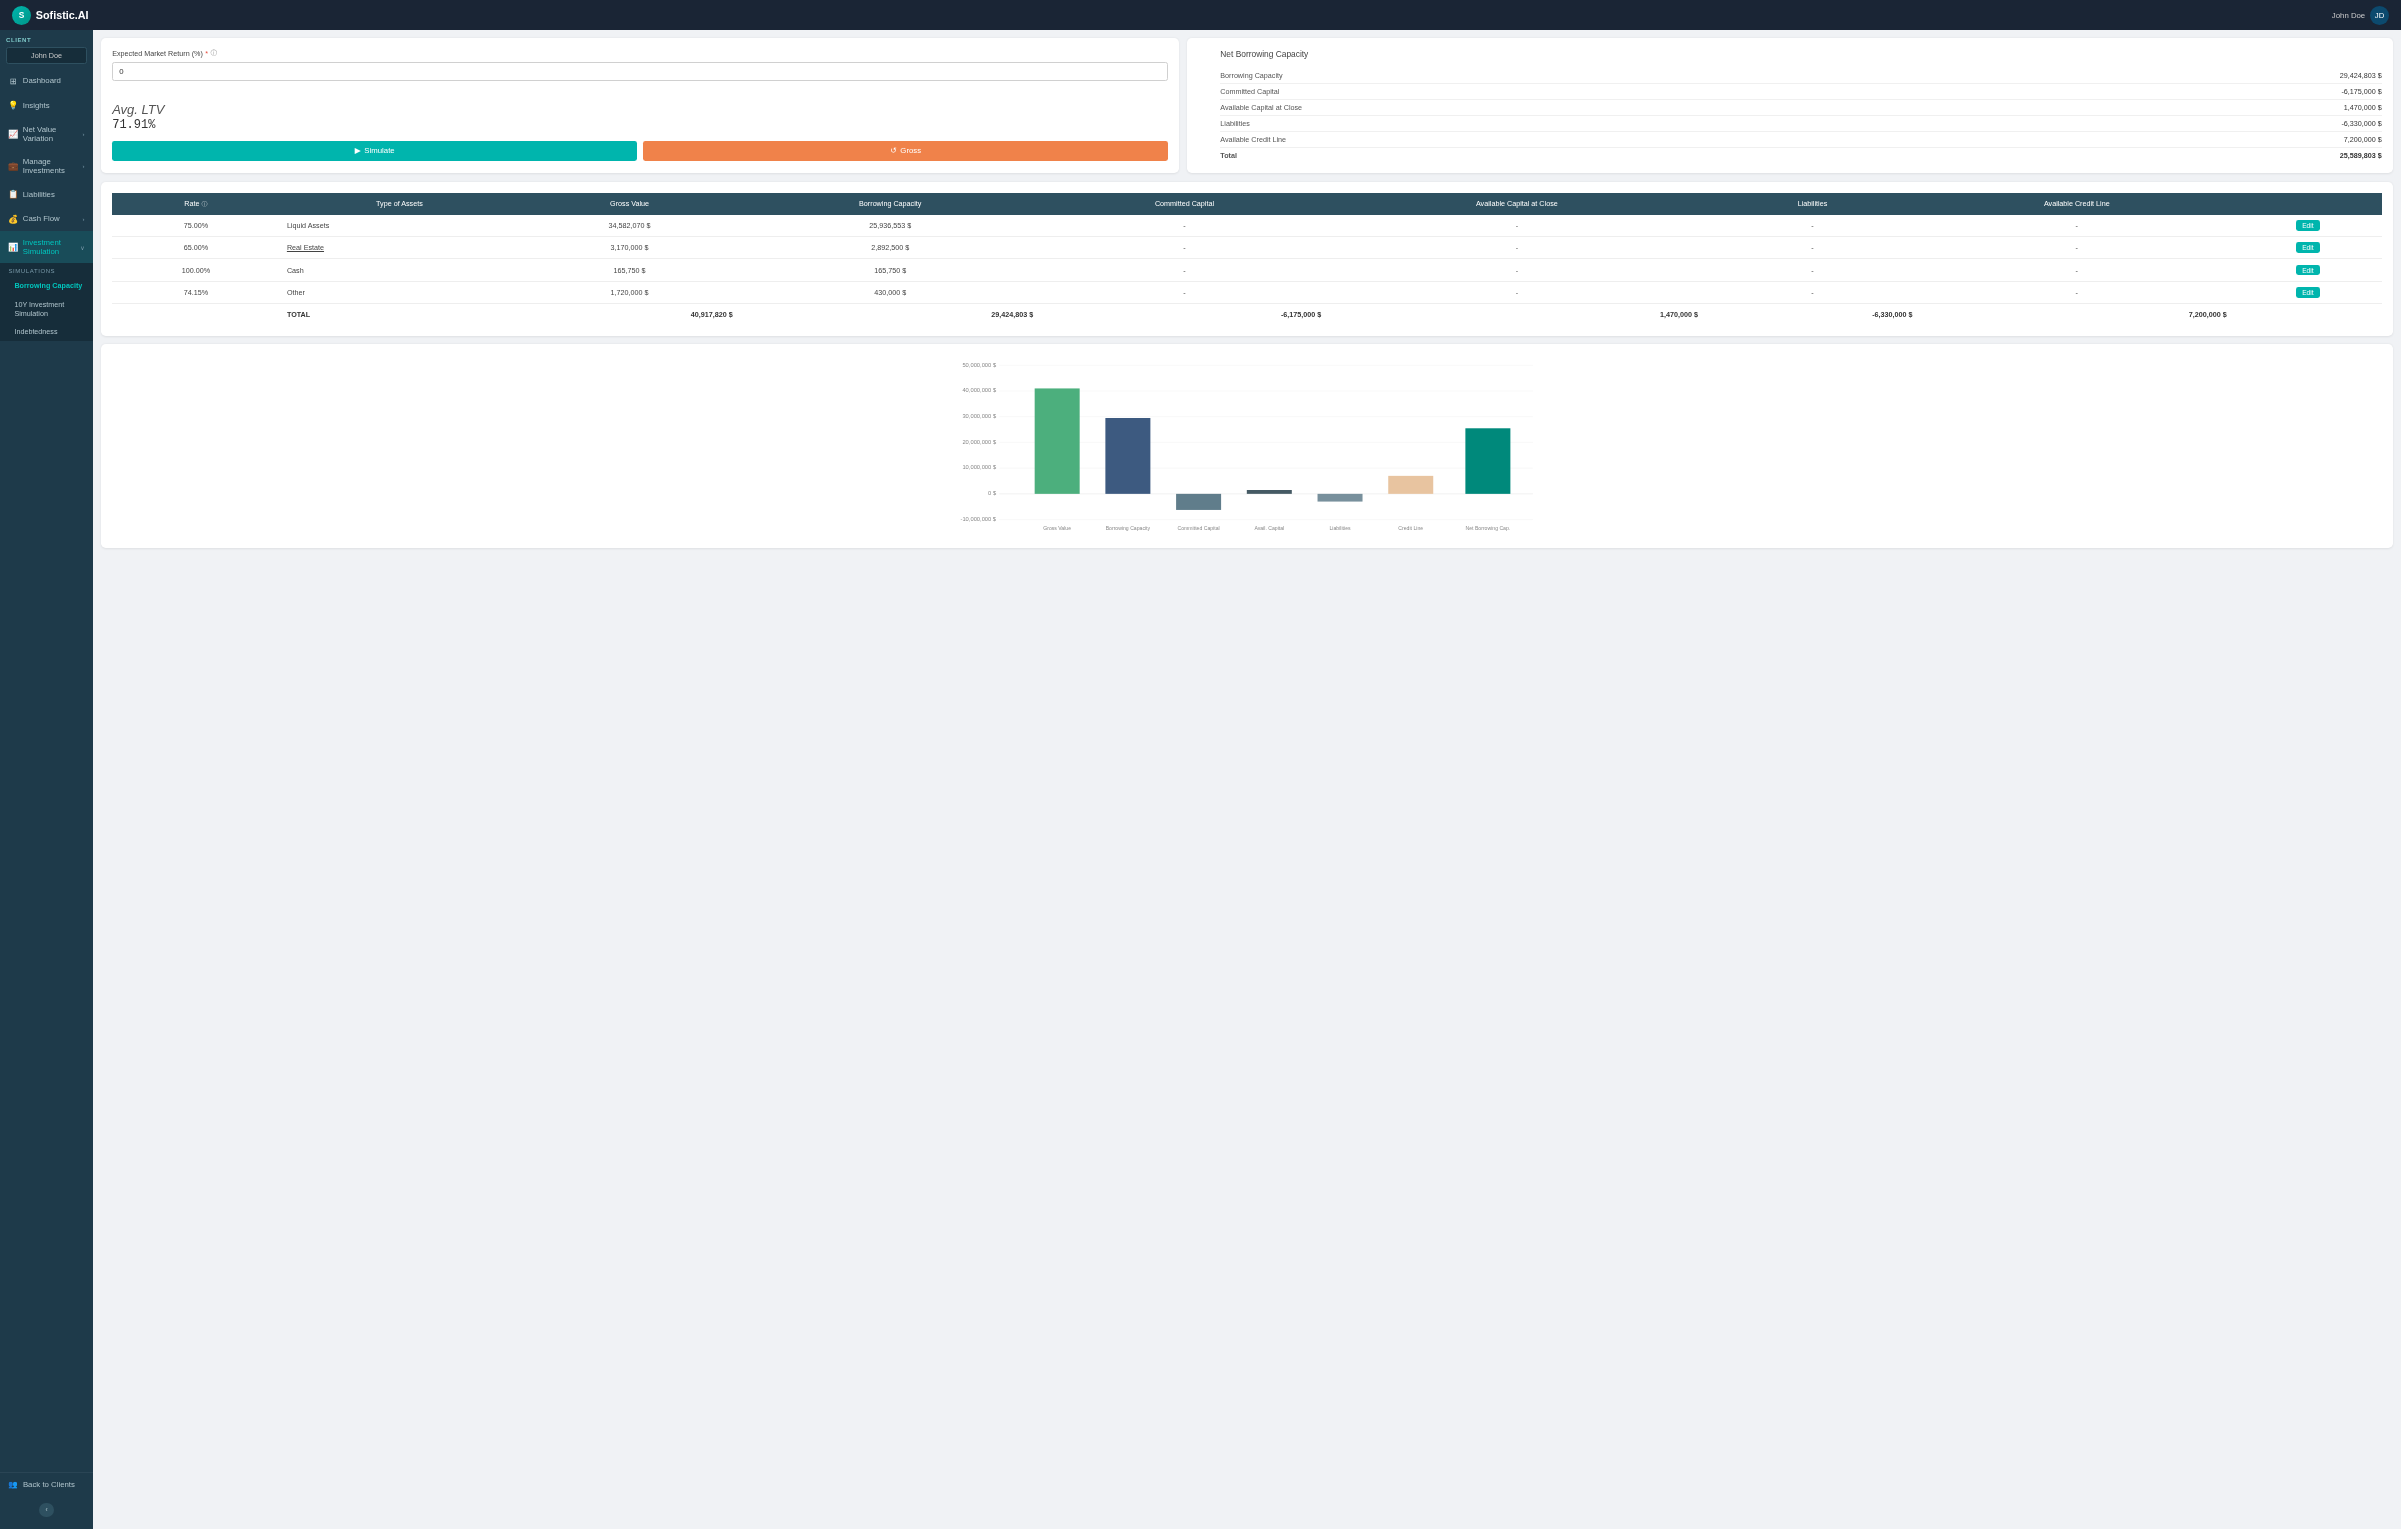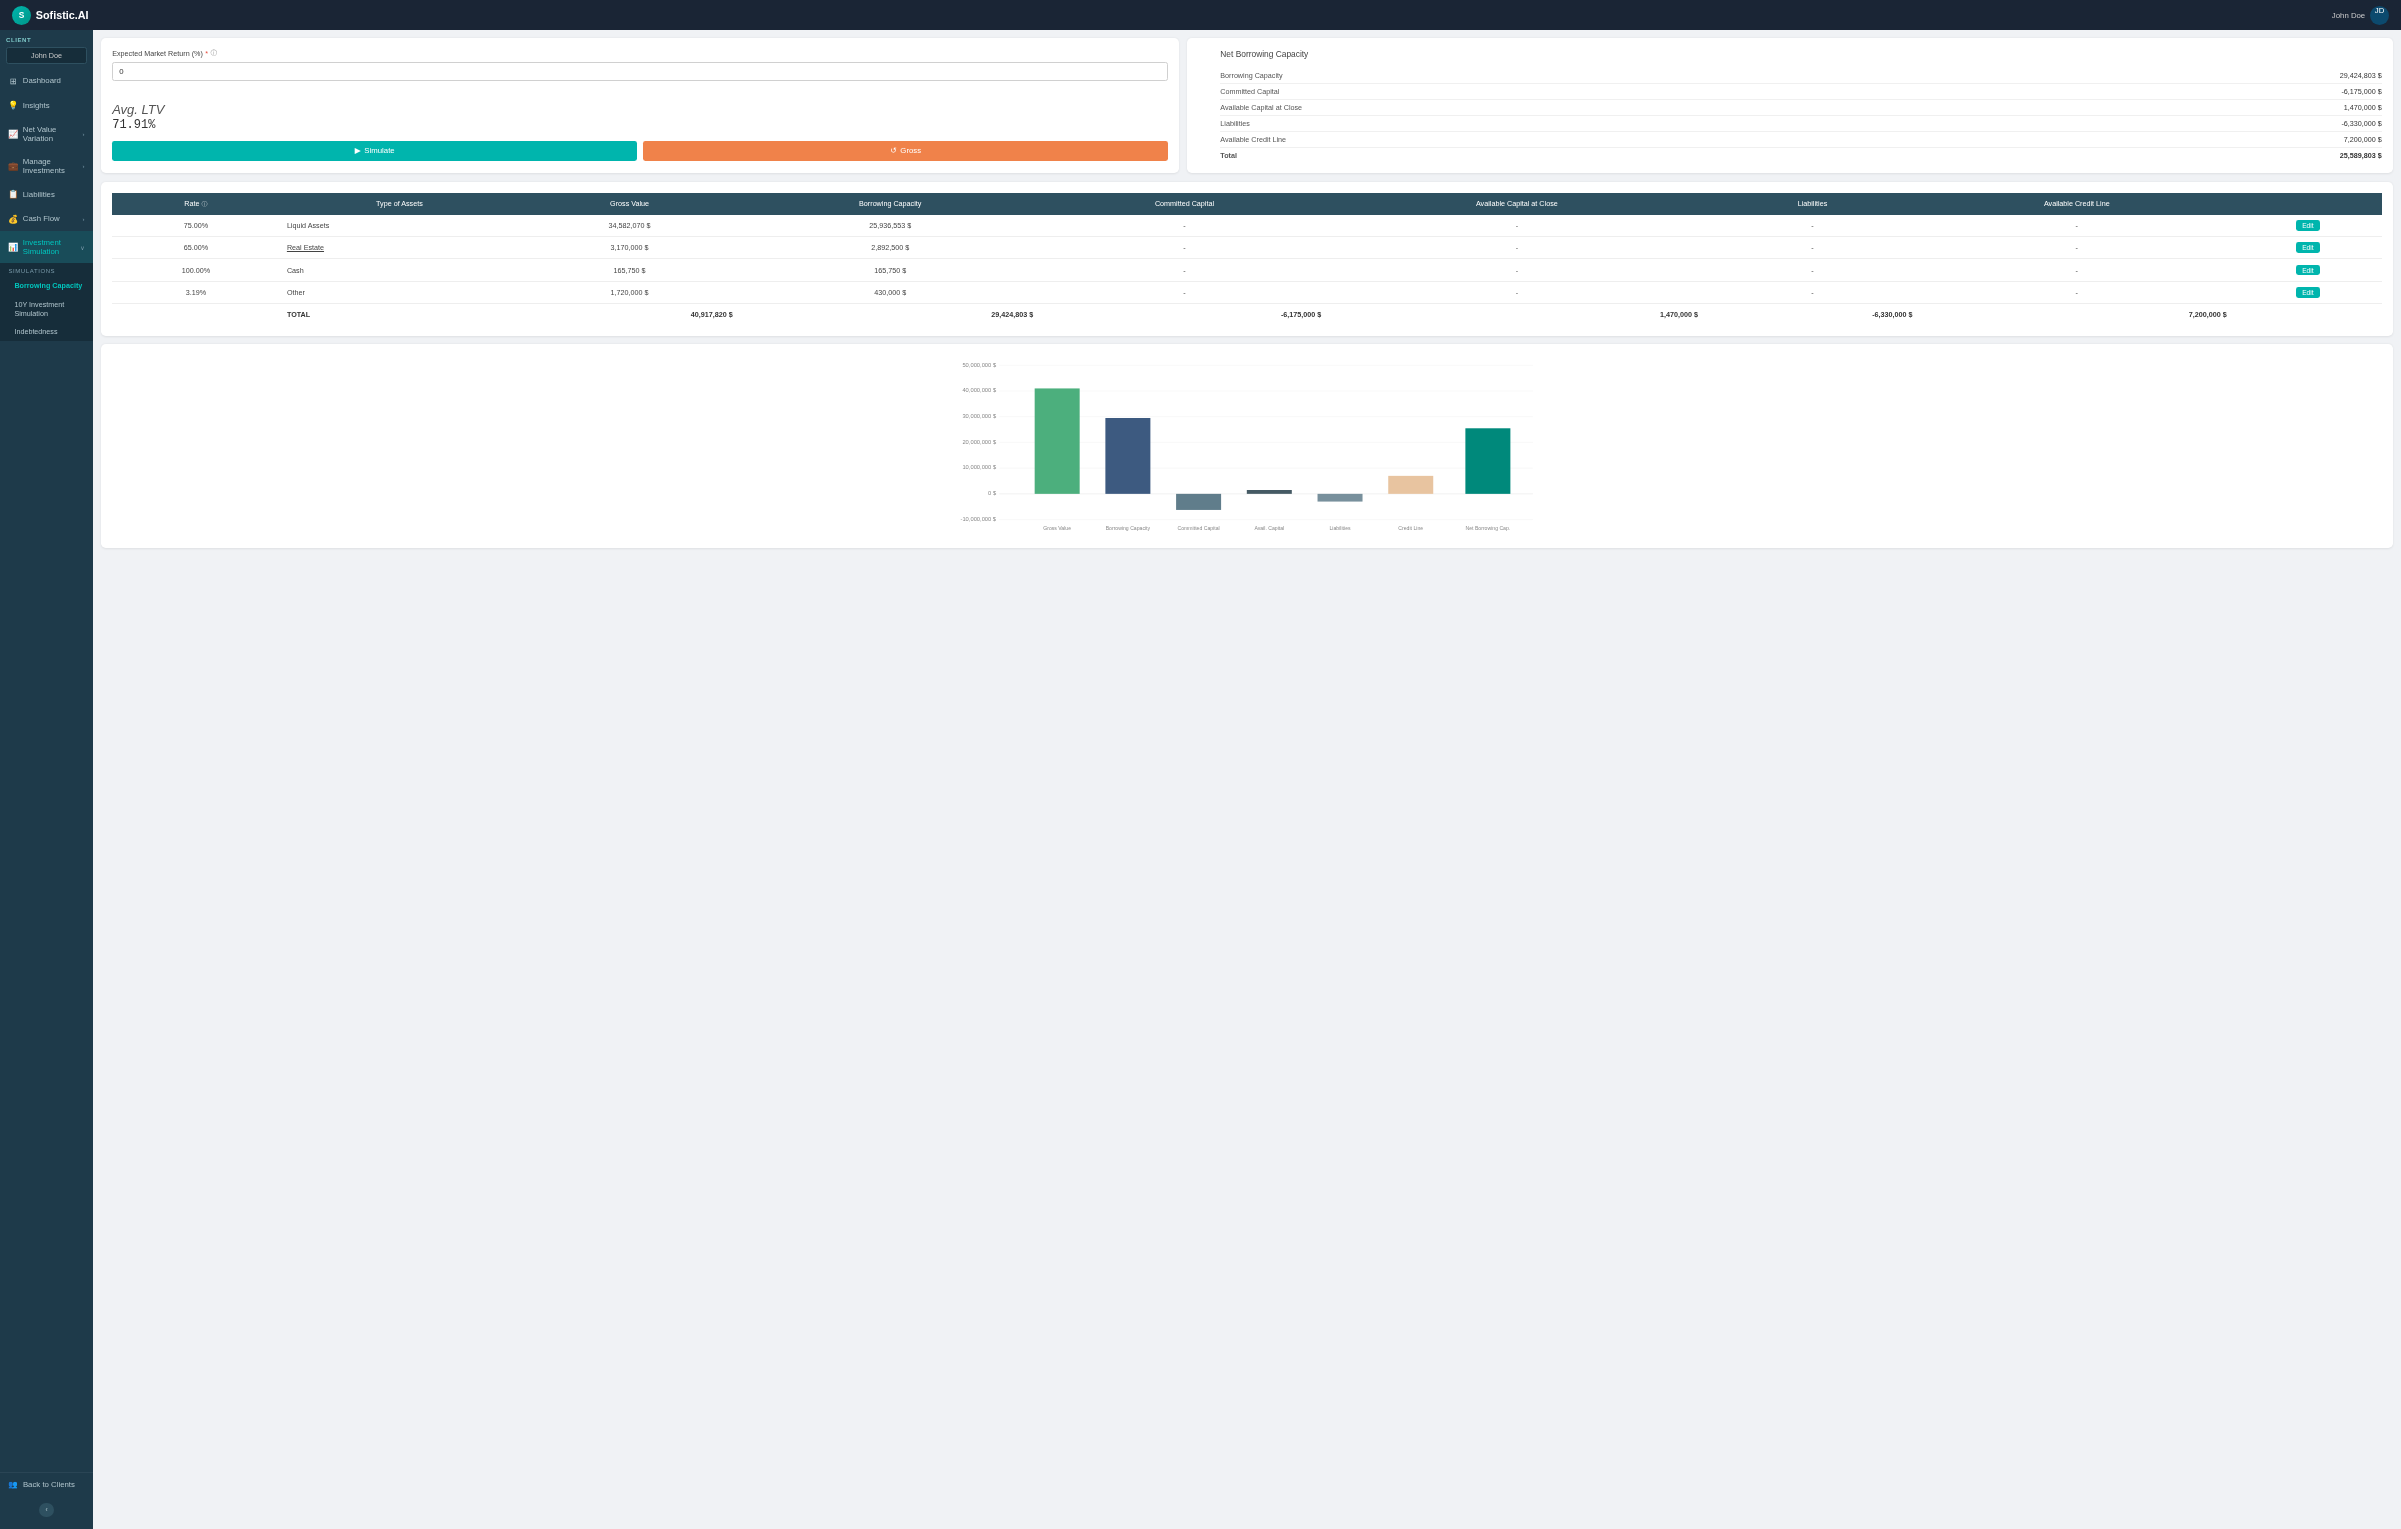--- a/index.html
+++ b/index.html
@@ -17,21 +17,21 @@
     }
     .topnav-brand { display: flex; align-items: center; gap: 4.8px; color: #fff; font-size: 10.8px; font-weight: 600; }
     .brand-logo {
       width: 19px; height: 19px; background: linear-gradient(135deg, #00b5ad, #009688);
       border-radius: 50%; display: flex; align-items: center; justify-content: center;
       color: #fff; font-size: 8.4px; font-weight: bold;
     }
     .topnav-user { display: flex; align-items: center; gap: 4.8px; color: #ccc; font-size: 7.8px; }
     .user-avatar {
       width: 19px; height: 19px; background: #0c4a6e; border-radius: 50%;
-      display: flex; justify-content: center; color: #fff; font-size: 7.8px;
+      display: flex; align-items: center; justify-content: center; color: #fff; font-size: 7.8px;
     }
 
     
     .layout { display: flex; flex: 1; overflow: hidden; }
 
     
     .sidebar {
       width: 93px;
       background: #1e3a4a;
       display: flex;
@@ -321,21 +321,21 @@
       <td style="text-align:left;">Cash</td>
       <td>165,750 $</td>
       <td>165,750 $</td>
       <td class="dash-cell">-</td>
       <td class="dash-cell">-</td>
       <td class="dash-cell">-</td>
       <td class="dash-cell">-</td>
       <td><button class="edit-btn">Edit</button></td>
     </tr>
             <tr>
-      <td>3.19%</td>
+      <td>74.15%</td>
       <td style="text-align:left;">Other</td>
       <td>1,720,000 $</td>
       <td>430,000 $</td>
       <td class="dash-cell">-</td>
       <td class="dash-cell">-</td>
       <td class="dash-cell">-</td>
       <td class="dash-cell">-</td>
       <td><button class="edit-btn">Edit</button></td>
     </tr>
           </tbody>

